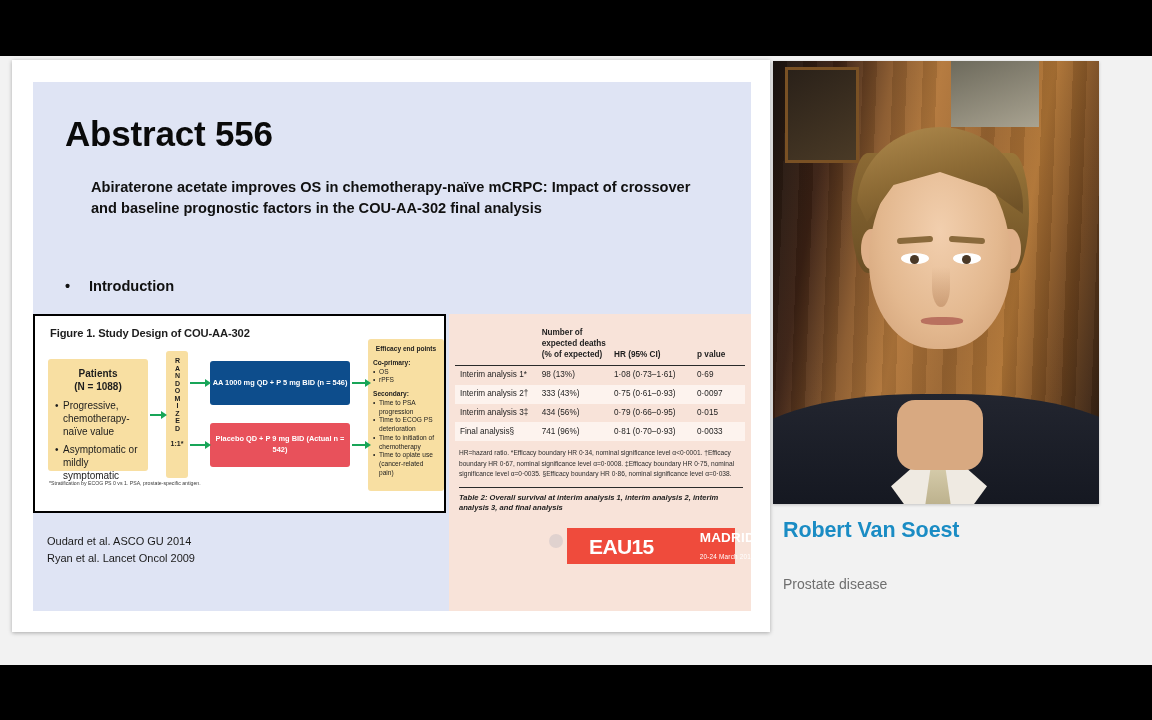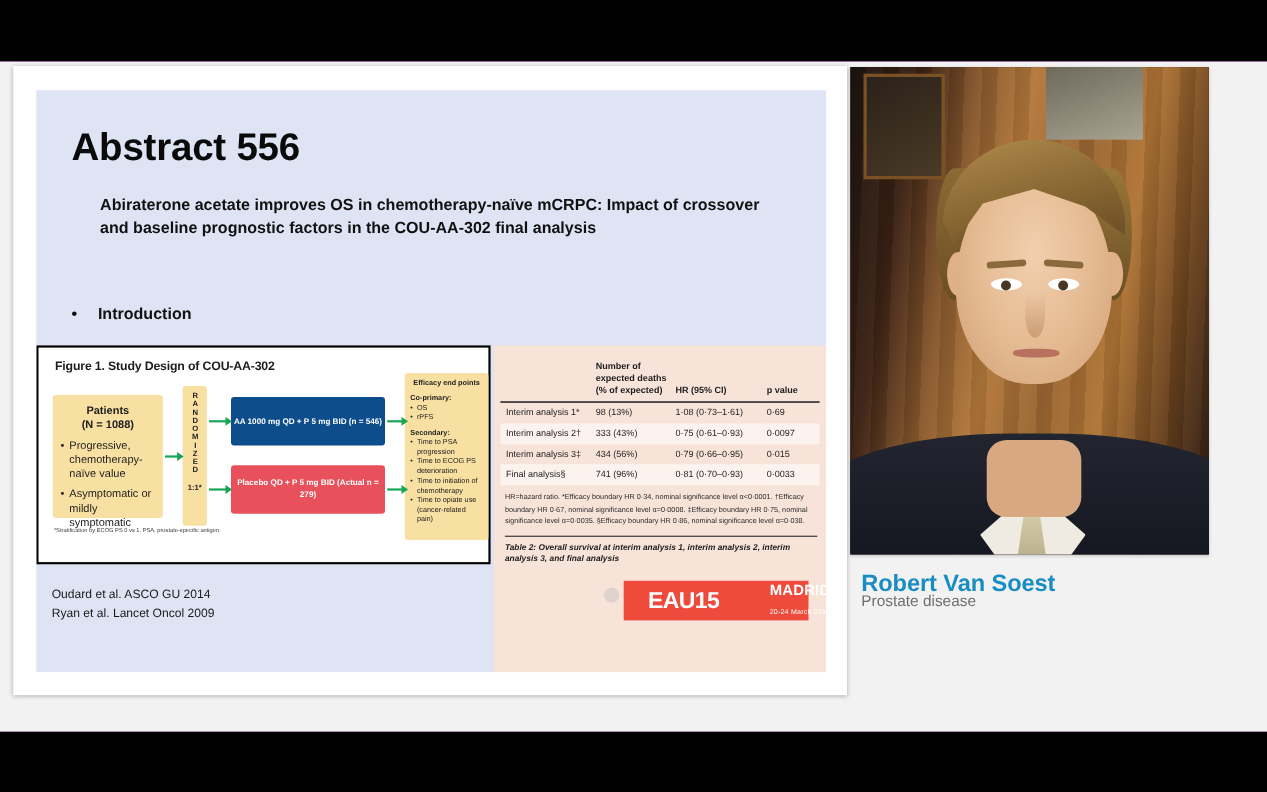--- a/index.html
+++ b/index.html
@@ -1,21 +1,21 @@
 <!DOCTYPE html>
 <html><head>
 <meta charset="utf-8">
 <style>
   * { box-sizing: border-box; margin: 0; padding: 0; }
   html, body { width: 1152px; height: 720px; overflow: hidden; }
   body {
     background: #000;
     font-family: "Liberation Sans", sans-serif;
   }
-  .stage { position: relative; width: 1152px; height: 720px; background: #d946ef; }
+  .stage { position: relative; width: 1152px; height: 720px; background: #ec4899; }
 
   .letterbox-top { position: absolute; left: 0; top: 0; width: 1152px; height: 56px; background: #000; }
   .letterbox-bottom { position: absolute; left: 0; top: 665px; width: 1152px; height: 55px; background: #000; }
 
   .content { position: absolute; left: 0; top: 56px; width: 1152px; height: 609px; background: #f2f2f2; }
 
   
   .slide-card {
     position: absolute; left: 12px; top: 4px; width: 758px; height: 572px;
     background: #ffffff; box-shadow: 0 1px 4px rgba(0,0,0,.30);
@@ -196,21 +196,21 @@
   .pupil-r { position:absolute; left: 189px; top: 194px; width: 9px; height: 9px;
     background:#4a3826; border-radius:50%; }
   .nose { position:absolute; left: 159px; top: 206px; width: 18px; height: 40px;
     background: linear-gradient(180deg,rgba(190,140,100,0),rgba(178,126,86,.5));
     border-radius: 0 0 50% 50%; }
   .mouth { position:absolute; left: 148px; top: 256px; width: 42px; height: 8px;
     background:#b9715f; border-radius: 40%; }
 
   .speaker-name { position: absolute; left: 783px; top: 462px;
     font-size: 21.5px; font-weight: bold; color: #1a8cc4; letter-spacing: -.1px; }
-  .speaker-topic { position: absolute; left: 783px; top: 482px;
+  .speaker-topic { position: absolute; left: 783px; top: 520px;
     font-size: 14px; color: #6f6f6f; }
 </style>
 </head>
 <body>
 
 <div class="stage">
 
   <div class="letterbox-top"></div>
   <div class="letterbox-bottom"></div>
 
@@ -242,21 +242,21 @@
                 <li>Asymptomatic or mildly symptomatic</li>
               </ul>
             </div>
 
             <div class="fbox yellow box-random">
               <div style="writing-mode:vertical-rl;text-orientation:upright;letter-spacing:.5px;">RANDOMIZED</div>
               <div class="ratio">1:1*</div>
             </div>
 
             <div class="fbox blue box-aa">AA 1000 mg QD + P 5 mg BID (n = 546)</div>
-            <div class="fbox red box-placebo">Placebo QD + P 5 mg BID (Actual n = 279)</div>
+            <div class="fbox red box-placebo">Placebo QD + P 9 mg BID (Actual n = 542)</div>
 
             <div class="fbox yellow box-efficacy">
               <div class="hd">Efficacy end points</div>
               <div class="sub">Co-primary:</div>
               <ul>
                 <li>OS</li>
                 <li>rPFS</li>
               </ul>
               <div class="sub">Secondary:</div>
               <ul>

